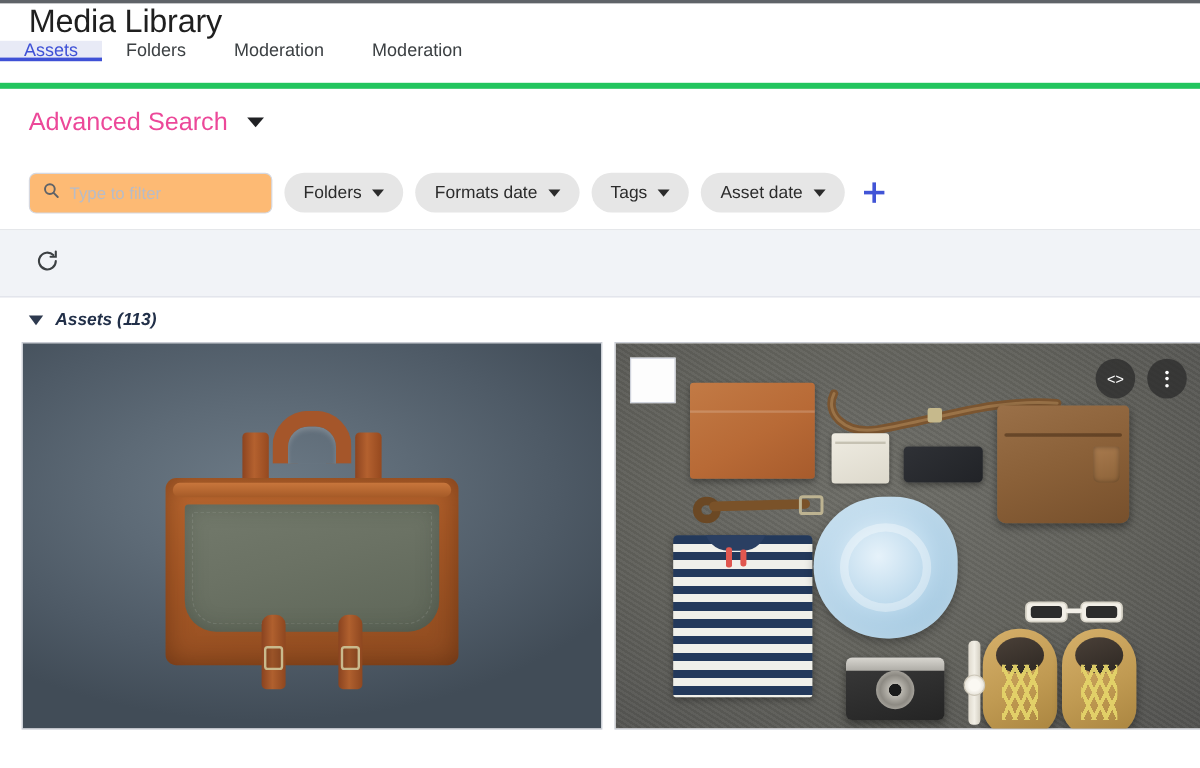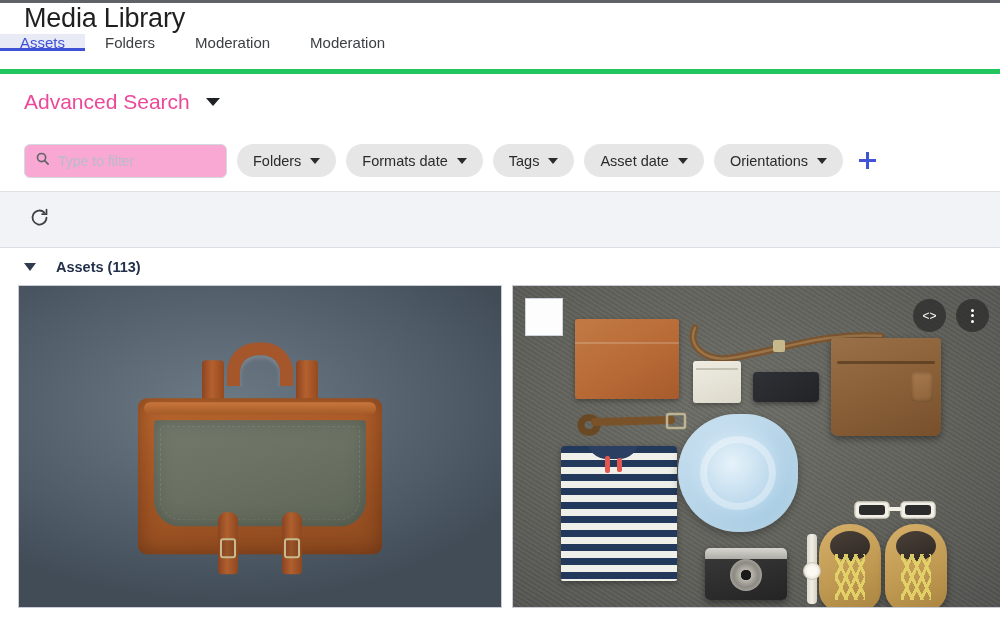--- a/index.html
+++ b/index.html
@@ -107,21 +107,21 @@
   }
   .search-box {
     width: 203px;
     height: 34px;
     flex: 0 0 203px;
     border: 1px solid #d5d8e0;
     border-radius: 6px;
     display: flex;
     align-items: center;
     padding: 0 10px;
-    background: #f9a8d4;
+    background: #fdba74;
     gap: 8px;
   }
   .search-box svg { flex: 0 0 auto; }
   .search-box input {
     border: none;
     outline: none;
     font-size: 14px;
     font-family: "Liberation Sans", sans-serif;
     color: #3c4043;
     width: 100%;
@@ -188,21 +188,22 @@
     border-radius: 50%;
   }
 
   
   .section-head {
     height: 37px;
     display: flex;
     align-items: center;
     padding: 17px 24px;
     background: #ffffff;
-    gap: 20px;
+    gap: 10px;
+    font-style: italic;
   }
   .tri {
     width: 0; height: 0;
     border-left: 6px solid transparent;
     border-right: 6px solid transparent;
     border-top: 8px solid #2e3a4f;
     cursor: pointer;
   }
   .section-label {
     font-size: 14.5px;
@@ -569,24 +570,20 @@
     <span>Tags</span>
     <span class="chip-caret"></span>
   </div>
 
 
   <div class="chip">
     <span>Asset date</span>
     <span class="chip-caret"></span>
   </div>
 
-  <div class="chip">
-    <span>Orientations</span>
-    <span class="chip-caret"></span>
-  </div>
 
   <div class="add-filter">
     <span class="plus"></span>
 
   </div>
 </div>
 
 <div class="toolbar">
   <div class="icon-btn">
     <span>

